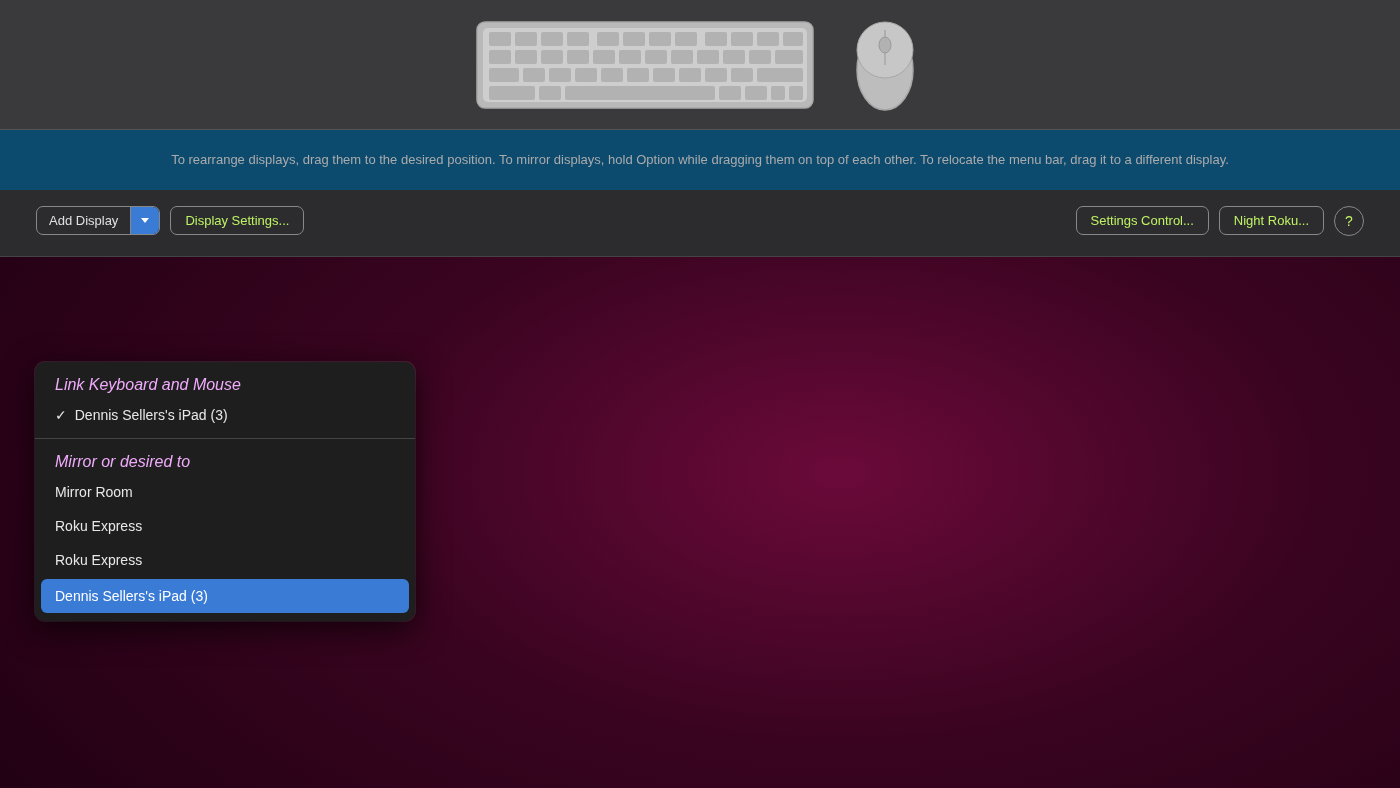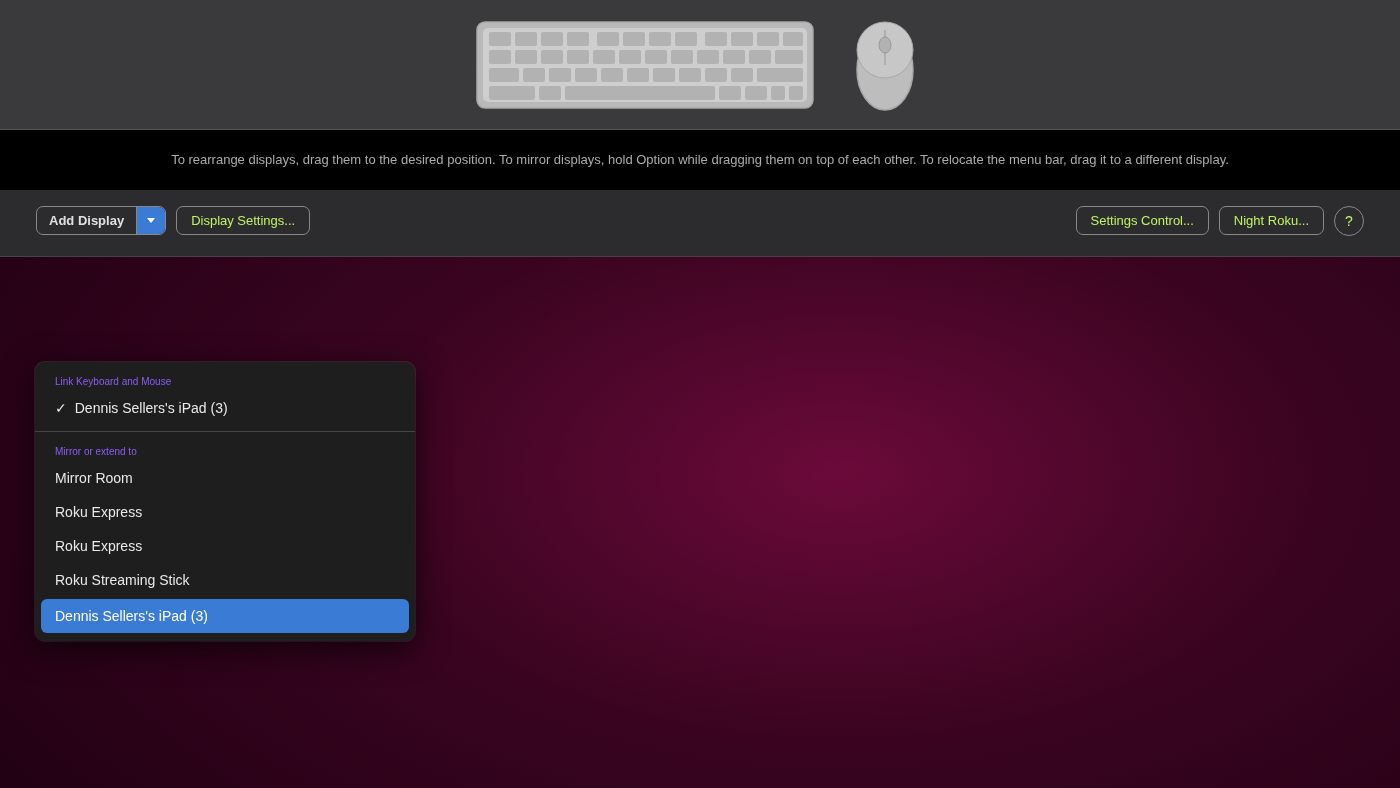--- a/index.html
+++ b/index.html
@@ -36,21 +36,21 @@
 
     .keyboard-svg {
       opacity: 0.85;
     }
 
     .mouse-svg {
       opacity: 0.85;
     }
 
     .info-bar {
-      background: #000000;
+      background: #0c4a6e;
       padding: 20px 60px;
       text-align: center;
     }
 
     .info-text {
       color: #ababab;
       font-size: 13px;
       line-height: 1.5;
     }
 
@@ -82,21 +82,21 @@
       overflow: hidden;
     }
 
     .add-display-main {
       background: transparent;
       border: none;
       color: #e0e0e0;
       font-size: 13px;
       padding: 6px 12px;
       cursor: pointer;
-      font-weight: 700;
+      font-weight: 400;
     }
 
     .add-display-divider {
       width: 1px;
       background: #888;
     }
 
     .add-display-chevron {
       background: #3a7bd5;
       border: none;
@@ -135,24 +135,25 @@
       width: 380px;
       background: #1e1e1e;
       border-radius: 10px;
       box-shadow: 0 8px 32px rgba(0,0,0,0.7), 0 0 0 1px rgba(255,255,255,0.12);
       overflow: hidden;
       z-index: 100;
       padding: 6px 0;
     }
 
     .dropdown-section-header {
-      color: #8b5cf6;
-      font-size: 10px;
+      color: #f0abfc;
+      font-size: 16px;
       padding: 8px 20px 4px 20px;
       font-weight: 500;
+      font-style: italic;
     }
 
     .dropdown-item {
       display: flex;
       align-items: center;
       padding: 9px 20px;
       color: #e8e8e8;
       font-size: 14px;
       cursor: pointer;
       position: relative;
@@ -285,30 +286,27 @@
 <div class="dropdown-menu">
   <div class="dropdown-section-header">Link Keyboard and Mouse</div>
 
   <div class="dropdown-item selected-link">
     <span class="check-icon">✓</span>
     <span>Dennis Sellers's iPad (3)</span>
   </div>
 
   <div class="dropdown-divider"></div>
 
-  <div class="dropdown-section-header">Mirror or extend to</div>
+  <div class="dropdown-section-header">Mirror or desired to</div>
 
   <div class="dropdown-item">
     <span>Mirror Room</span>
   </div>
   <div class="dropdown-item">
     <span>Roku Express</span>
   </div>
   <div class="dropdown-item">
     <span>Roku Express</span>
   </div>
-  <div class="dropdown-item">
-    <span>Roku Streaming Stick</span>
-  </div>
   <div class="dropdown-item highlighted">
     <span>Dennis Sellers's iPad (3)</span>
   </div>
 </div>
 
 </body></html>

